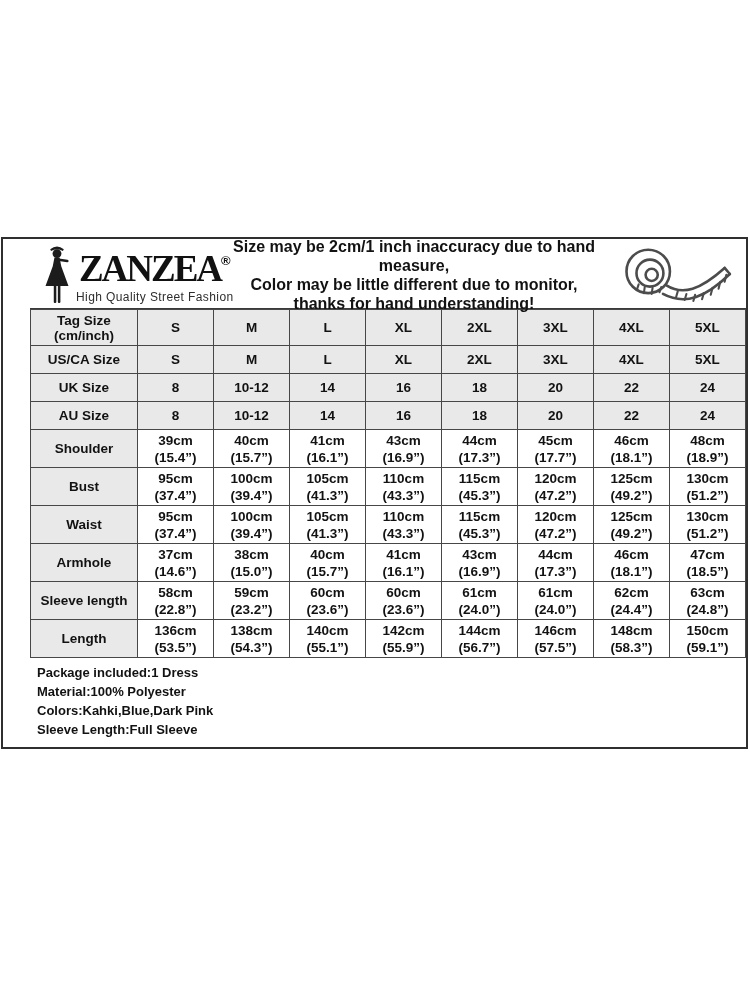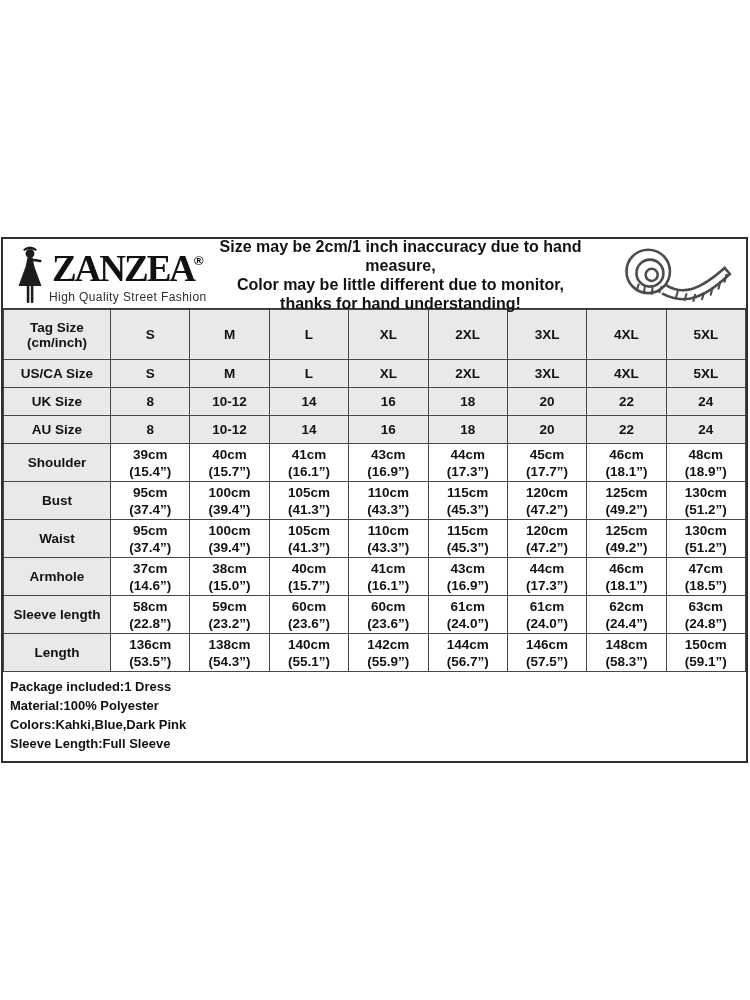--- a/index.html
+++ b/index.html
@@ -9,20 +9,21 @@
     background: #ffffff;
     font-family: "Liberation Sans", sans-serif;
     color: #121212;
   }
   .sheet {
     position: absolute;
     top: 237px; left: 1px;
     width: 747px;
     border: 2px solid #2f2f2f;
     background: #ffffff;
+    padding-left: 27px;
   }
   
   .header {
     display: flex;
     align-items: center;
     height: 70px;
     border-bottom: 1px solid #3a3a3a;
   }
   .logo-block {
     width: 192px;
@@ -78,21 +79,21 @@
   table.size-table td {
     border: 1px solid #474747;
     text-align: center;
     vertical-align: middle;
     font-weight: bold;
     font-size: 13.5px;
     padding: 0;
   }
   table.size-table td.gray { background: #e9e9e9; }
   table.size-table col.label-col { width: 107px; }
-  tr.r-tag td  { height: 50px; }
+  tr.r-tag td  { height: 36px; }
   tr.r-size td { height: 28px; }
   tr.r-meas td { height: 38px; }
   .two-line { line-height: 15px; }
   .meas-val { line-height: 17px; font-size: 13.5px; }
   
   .notes {
     padding: 5px 7px 8px 7px;
     font-weight: bold;
     font-size: 13px;
     line-height: 19px;

